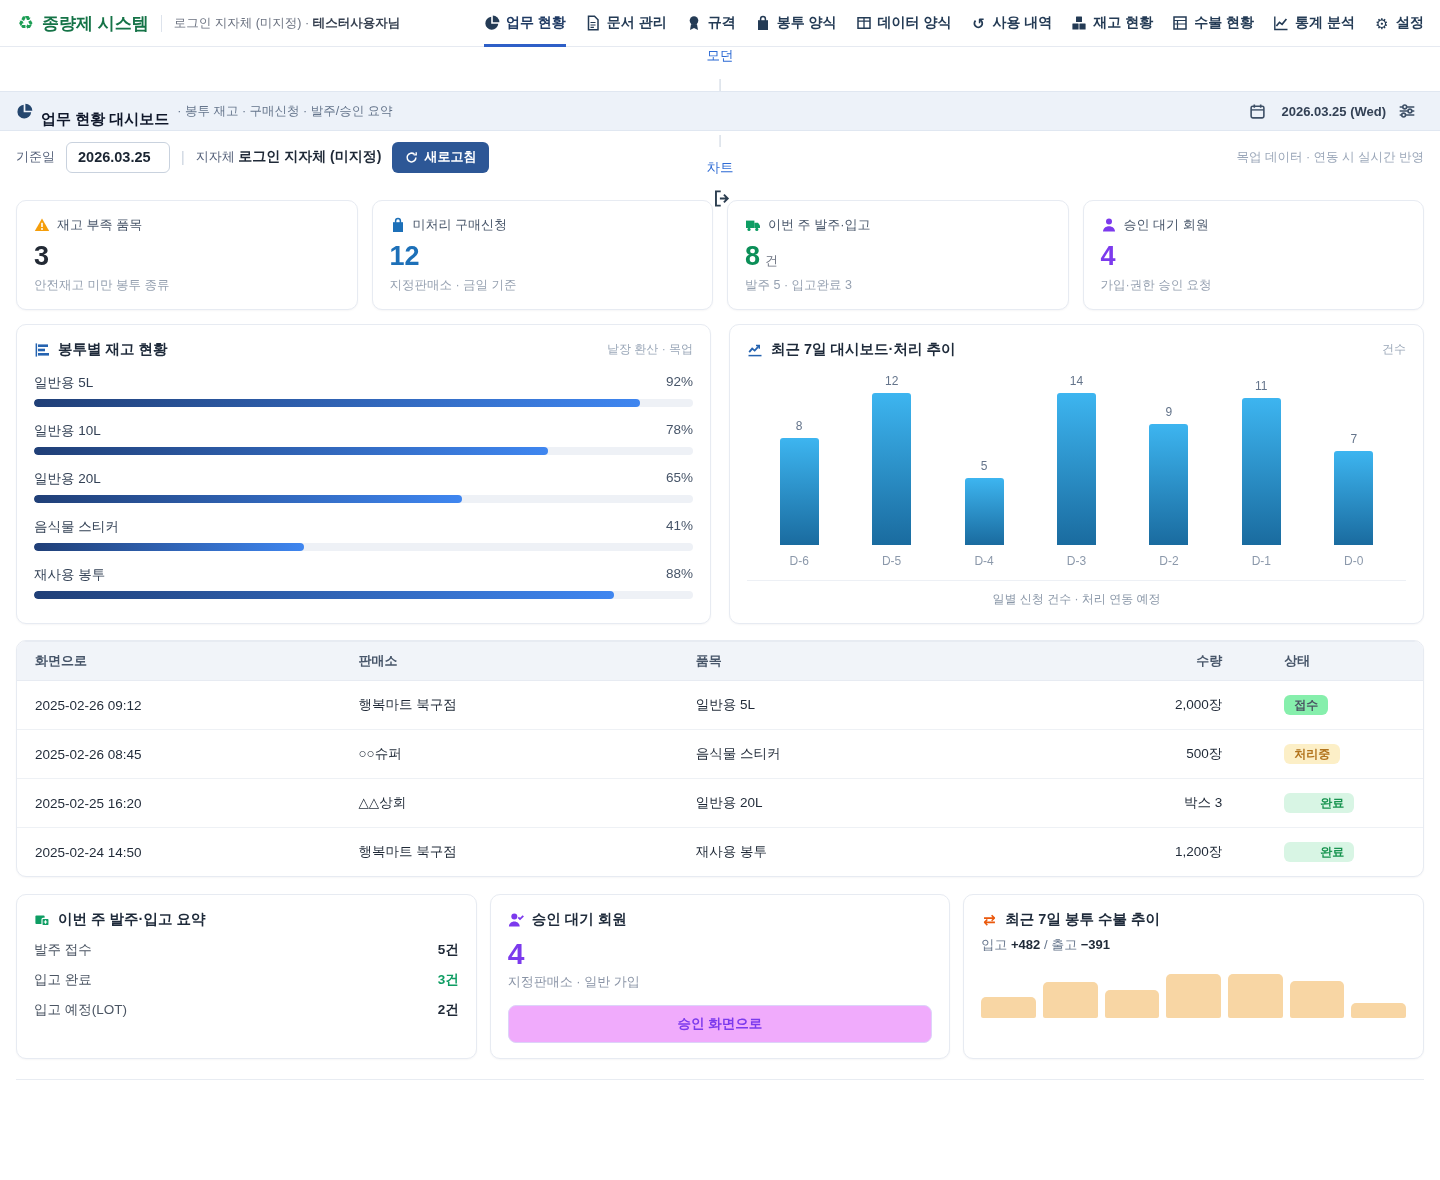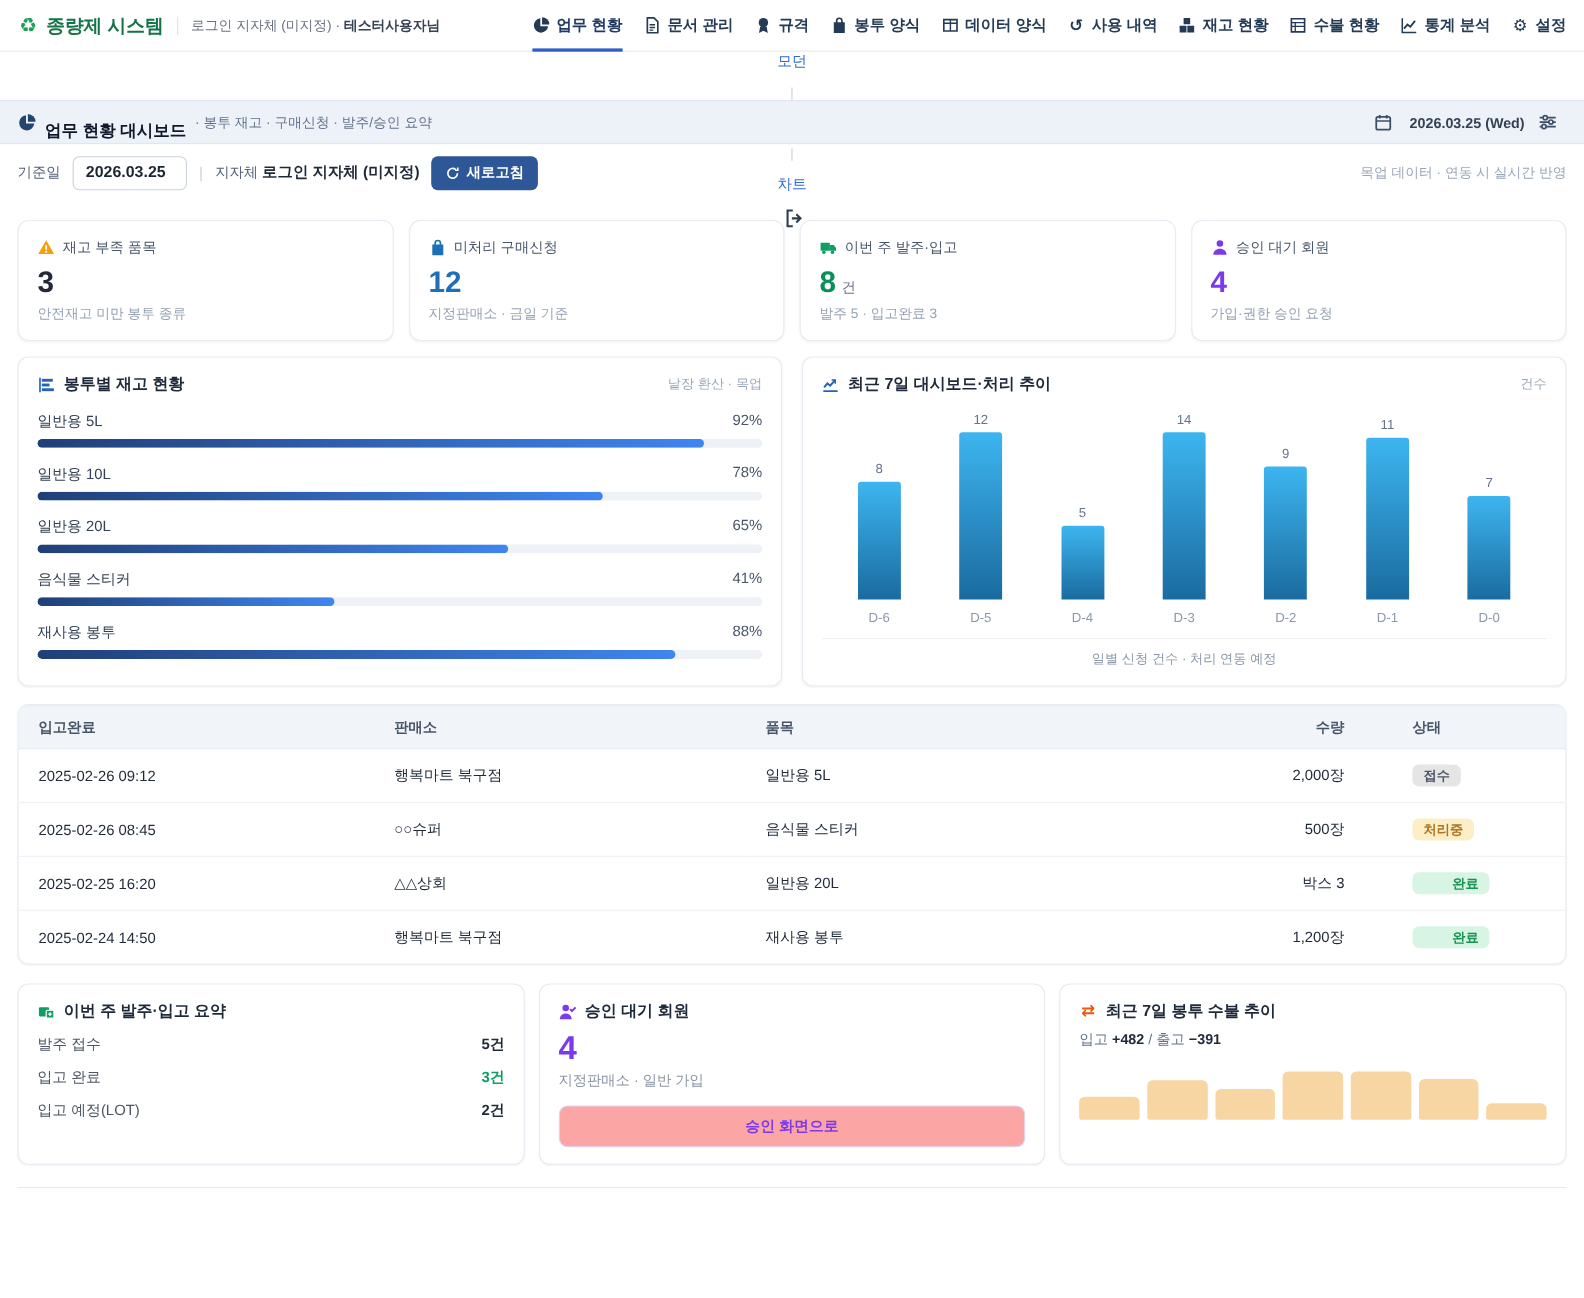--- a/index.html
+++ b/index.html
@@ -92,36 +92,36 @@
   .link-all { margin-left:auto; font-size:13px; color:#2563eb; text-decoration:none; cursor:pointer; }
   table { width:100%; border-collapse:collapse; table-layout:fixed; }
   th { background:#f1f4f9; color:#475569; font-size:13px; font-weight:700; text-align:left; padding:10px 18px;
        border-top:1px solid #e7ebf2; border-bottom:1px solid #e7ebf2; }
   td { padding:14px 18px; font-size:13.5px; color:#1f2937; border-bottom:1px solid #eef1f5; }
   tr:last-child td { border-bottom:none; }
   .col-date{width:23%} .col-store{width:24%} .col-item{width:27%} .col-qty{width:13%} .col-status{width:13%}
   .t-right { text-align:right; }
   .t-status { padding-left:44px; }
   .badge { display:inline-block; padding:4px 10px; border-radius:6px; font-size:12px; font-weight:600; line-height:1; }
-  .st-received { background:#e5e5e5; color:#4b5563; }
+  .st-received { background:#86efac; color:#4b5563; }
   .st-processing { background:#fcefc7; color:#b2731c; }
   .st-done { background:#d8f5e4; color:#17934f;padding-left:36px; }
 
   
   .bottom-row { display:grid; grid-template-columns:1fr 1fr 1fr; gap:13px; margin:17px 16px 0; }
   .bottom-row .panel { min-height:158px; }
   .p-orders .panel-title .ic { color:#0e9d63; }
   .sum-row { display:flex; justify-content:space-between; margin-top:12px; font-size:13.5px; }
   .sum-label { color:#4b5563; }
   .sum-val { font-weight:700; color:#1f2937; }
   .sum-val.green { color:#0e9d63; }
   .p-approve .panel-title .ic { color:#7c3aed; }
   .ap-num { font-size:30px; font-weight:700; color:#7c3aed; margin:10px 0 4px; line-height:1; }
   .ap-desc { font-size:13px; color:#8a94a6; }
-  .btn-approve { display:block; width:100%; margin-top:14px; padding:9px 0; background:#fca5a5; border:1px solid #ddd3f9;
+  .btn-approve { display:block; width:100%; margin-top:14px; padding:9px 0; background:#f0abfc; border:1px solid #ddd3f9;
                  border-radius:8px; color:#7c3aed; font-size:13.5px; font-weight:600; font-family:inherit; cursor:pointer; }
   .p-flow .panel-title .ic { color:#ea580c; }
   .flow-sub { font-size:13px; color:#64748b; margin-top:7px; }
   .flow-sub b { color:#1f2937; font-weight:700; }
   .flow-bars { display:flex; align-items:flex-end; gap:7px; height:46px; margin-top:18px; }
   .flow-bar { flex:1; background:#f8d6a4; border-radius:5px 5px 2px 2px; }
 
   
   .footnote { margin:20px 16px 0; padding-top:13px; border-top:1px solid #e8ecf2; font-size:12.5px; color:#9aa3b2; }
 </style>
@@ -484,21 +484,21 @@
   <table>
     <colgroup>
       <col class="col-date">
         <col class="col-store">
         <col class="col-item">
         <col class="col-qty">
         <col class="col-status">
     </colgroup>
     <thead>
       <tr>
-        <th>입고완료</th>
+        <th>화면으로</th>
         <th>판매소</th>
         <th>품목</th>
         <th class="t-right">수량</th>
         <th class="t-status">상태</th>
       </tr>
     </thead>
     <tbody>
 
     <tr>
           <td>2025-02-26 09:12</td>

